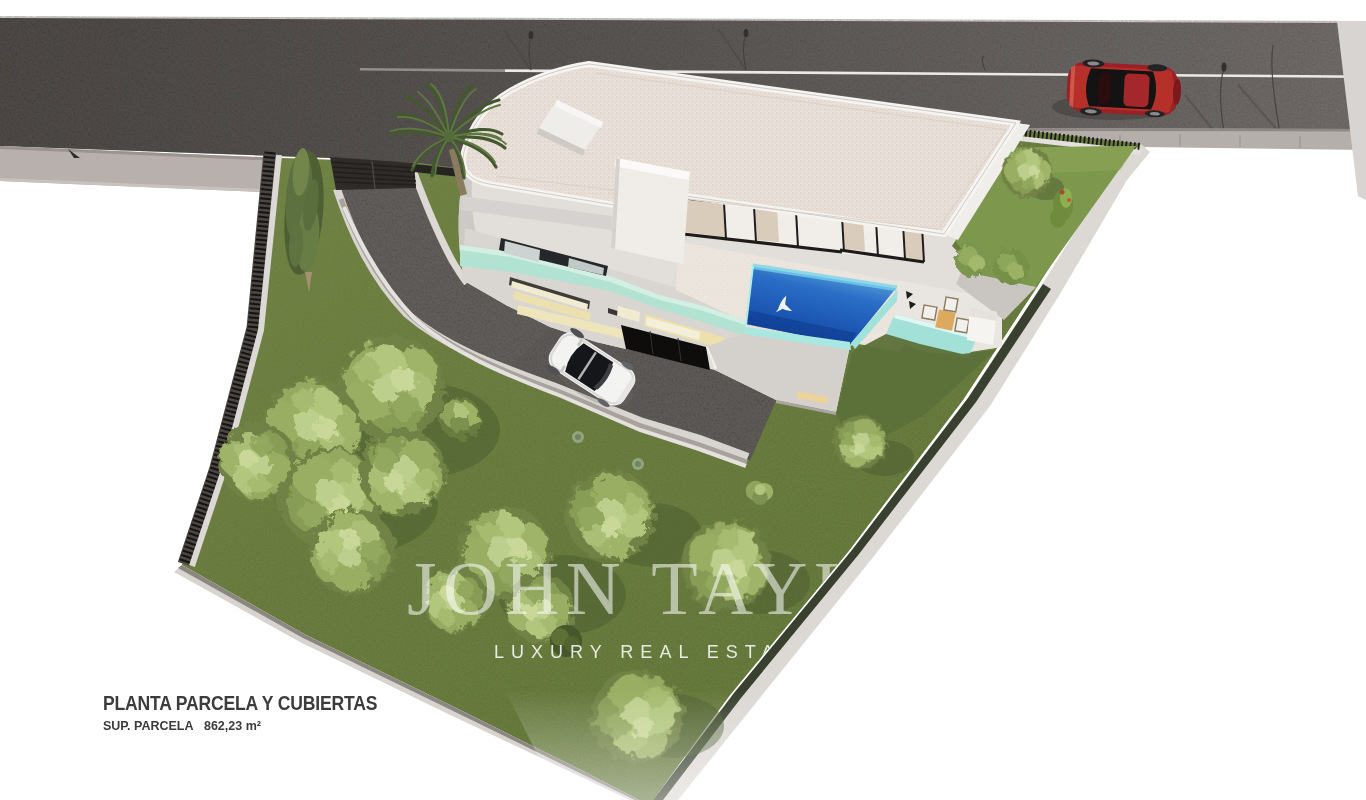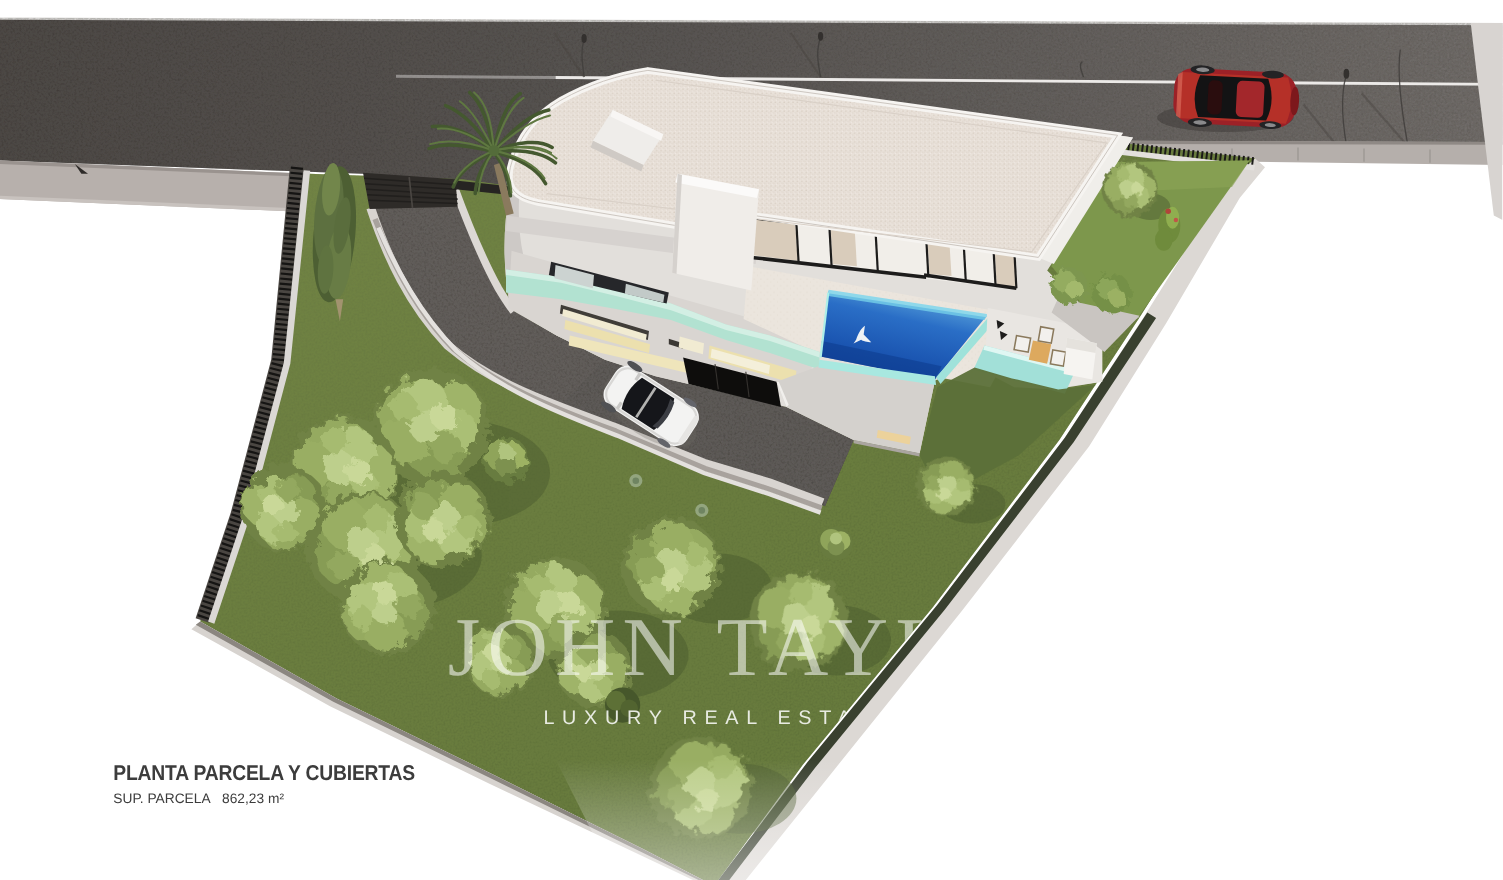--- a/index.html
+++ b/index.html
@@ -1,18 +1,18 @@
 <!DOCTYPE html>
 <html><head>
 <meta charset="utf-8">
 <style>
 html,body{margin:0;padding:0;background:#fff;}
 #stage{position:relative;width:1366px;height:800px;overflow:hidden;background:#fff;font-family:"Liberation Sans",sans-serif;}
 .lbl1{position:absolute;left:103px;top:692px;font-size:19.5px;font-weight:bold;color:#3c3c3c;letter-spacing:-0.2px;transform:scaleX(0.9);transform-origin:0 50%;white-space:nowrap;}
-.lbl2{position:absolute;left:103px;top:719px;font-size:12.5px;font-weight:normal;color:#3c3c3c;}
+.lbl2{position:absolute;left:103px;top:719px;font-size:12.5px;font-weight:bold;color:#3c3c3c;}
 </style>
 </head>
 <body>
 <div id="stage">
 <svg width="1366" height="800" viewBox="0 0 1366 800">
 <defs>
 <linearGradient id="roadg" x1="0" y1="0" x2="1366" y2="0" gradientUnits="userSpaceOnUse">
 <stop offset="0" stop-color="#393431"></stop>
 <stop offset="0.45" stop-color="#4b4745"></stop>
 <stop offset="1" stop-color="#6e6966"></stop>

